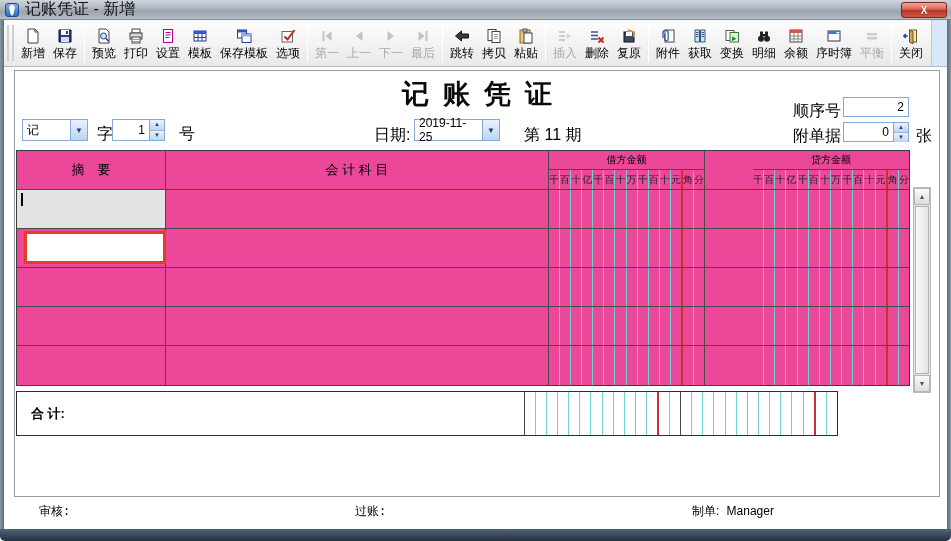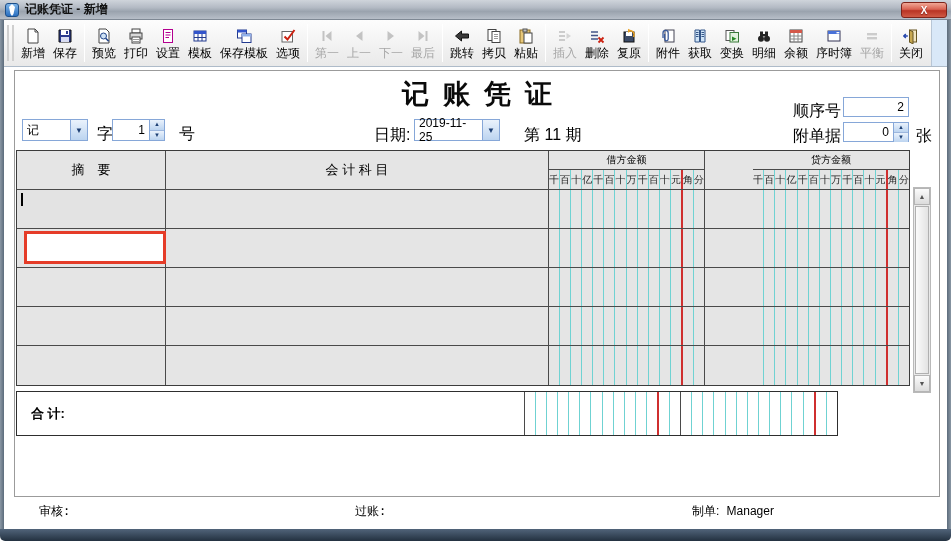--- a/index.html
+++ b/index.html
@@ -7,21 +7,21 @@
   .window{position:relative;width:951px;height:541px;background:#fff;overflow:hidden;margin:0 auto;}
 
   
   .titlebar{position:absolute;left:0;top:0;width:951px;height:20px;
     background:linear-gradient(180deg,#cfd4db 0%,#b3bac4 40%,#9aa3ae 60%,#b7bec8 100%);
     display:flex;align-items:center;border-bottom:1px solid #7e8894;}
   .app-icon{width:14px;height:14px;margin:0 6px 0 5px;border-radius:3px;
     background:linear-gradient(180deg,#7db4e8,#2a6fc0);border:1px solid #1c4f8a;
     display:flex;align-items:center;justify-content:center;}
   .app-icon svg{display:block}
-  .title-text{font-size:12px;font-weight:bold;color:#111;}
+  .title-text{font-size:16px;font-weight:normal;color:#111;}
   .close-btn{position:absolute;right:4px;top:2px;width:46px;height:16px;border-radius:3px;
     background:linear-gradient(180deg,#f0a896 0%,#d96352 45%,#b93424 55%,#d05a45 100%);
     border:1px solid #7e241a;color:#fff;font-size:10px;font-weight:bold;
     display:flex;align-items:center;justify-content:center;text-shadow:0 1px 1px #7e241a;}
 
   
   .toolbar-band{position:absolute;left:4px;top:20px;width:943px;height:47px;
     background:#d9e8f8;border-bottom:1px solid #aebbc9;display:flex;}
   .toolbar-strip{height:100%;display:flex;align-items:stretch;padding:1px 4px 1px 2px;
     background:linear-gradient(180deg,#fdfdfd,#e9e9e9);border-right:1px solid #b8c6d6;}
@@ -52,21 +52,21 @@
   .box .val{flex:1;font-size:12px;padding:0 4px;color:#000;}
   .box .val.right{text-align:right;}
   .drop-btn{width:17px;height:100%;background:linear-gradient(180deg,#eaf2fc,#bcd4f0);
     border-left:1px solid #86a7d8;color:#1d3f74;font-size:8px;display:flex;align-items:center;justify-content:center;}
   .spin{width:15px;height:100%;border-left:1px solid #86a7d8;display:flex;flex-direction:column;}
   .spin span{flex:1;background:linear-gradient(180deg,#eaf2fc,#bcd4f0);color:#1d3f74;font-size:6px;
     line-height:9px;display:flex;align-items:center;justify-content:center;}
   .spin span:first-child{border-bottom:1px solid #9cb6dd;}
 
   
-  .grid{position:absolute;left:16px;top:150px;width:894px;border:1px solid #3c3c3c;background:#e5e5e5;}
+  .grid{position:absolute;left:16px;top:150px;width:894px;border:1px solid #3c3c3c;background:#ec4899;}
   .grow{display:flex;border-bottom:1px solid #4a4a4a;}
   .grow:last-child{border-bottom:none;}
   .c-sum{width:149px;border-right:1px solid #4a4a4a;position:relative;}
   .c-acc{flex:1;border-right:1px solid #4a4a4a;position:relative;}
   .c-amt{width:156px;border-right:1px solid #4a4a4a;display:flex;flex-direction:column;}
   .c-amt:last-child{border-right:none;margin-left:48px;}
   .hdr .c-sum,.hdr .c-acc{display:flex;align-items:center;justify-content:center;
     font-size:13px;color:#000;}
   .amt-title{height:19px;border-bottom:1px solid #4a4a4a;display:flex;align-items:center;justify-content:center;
     font-size:10px;}

